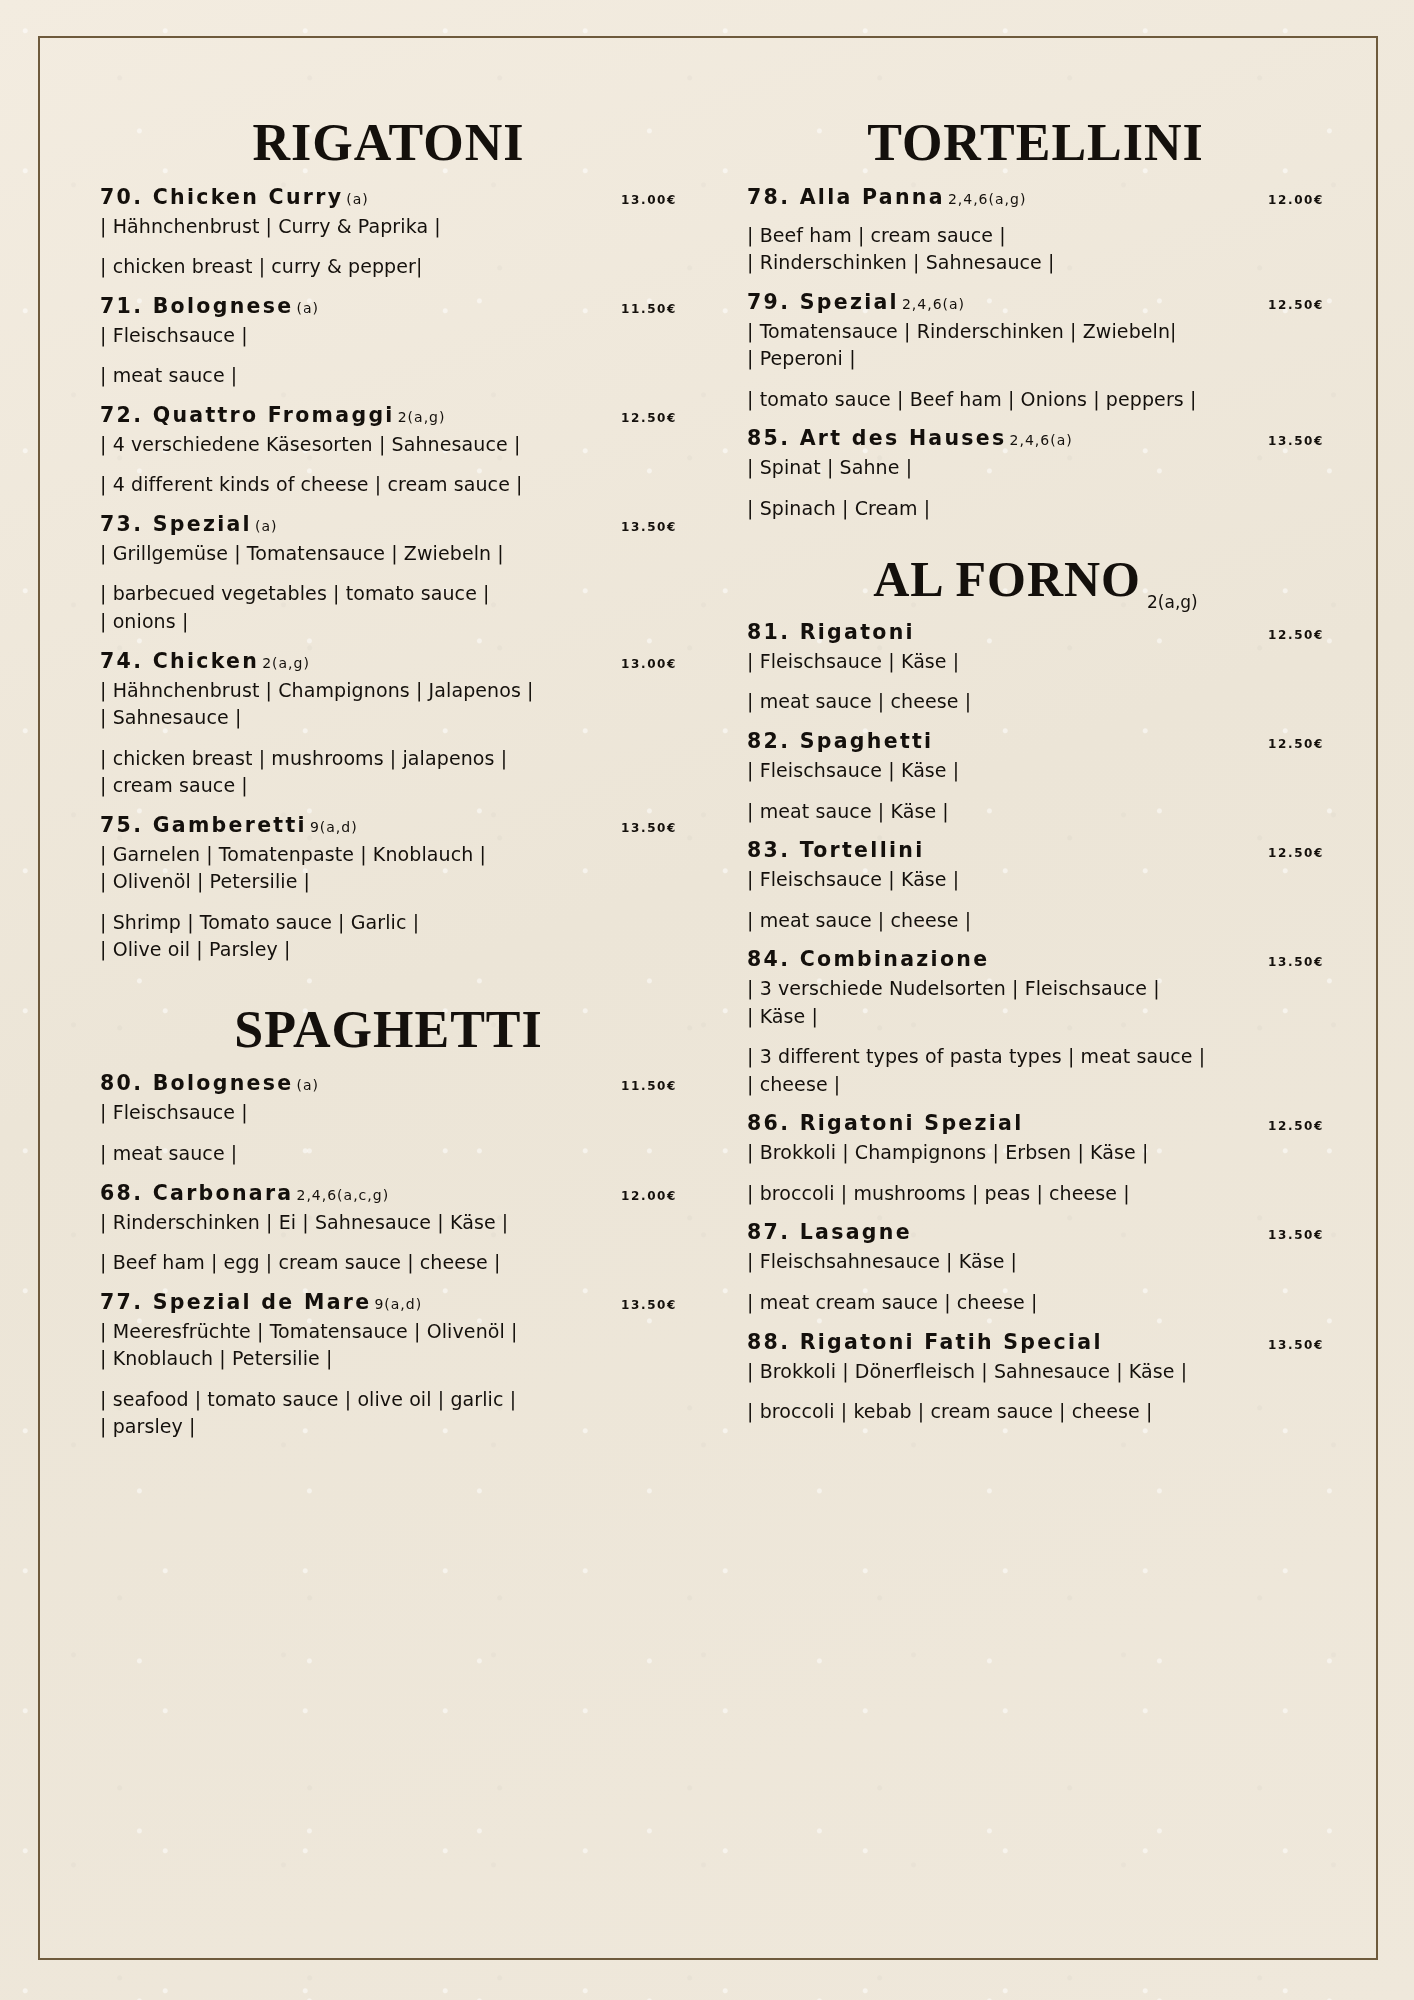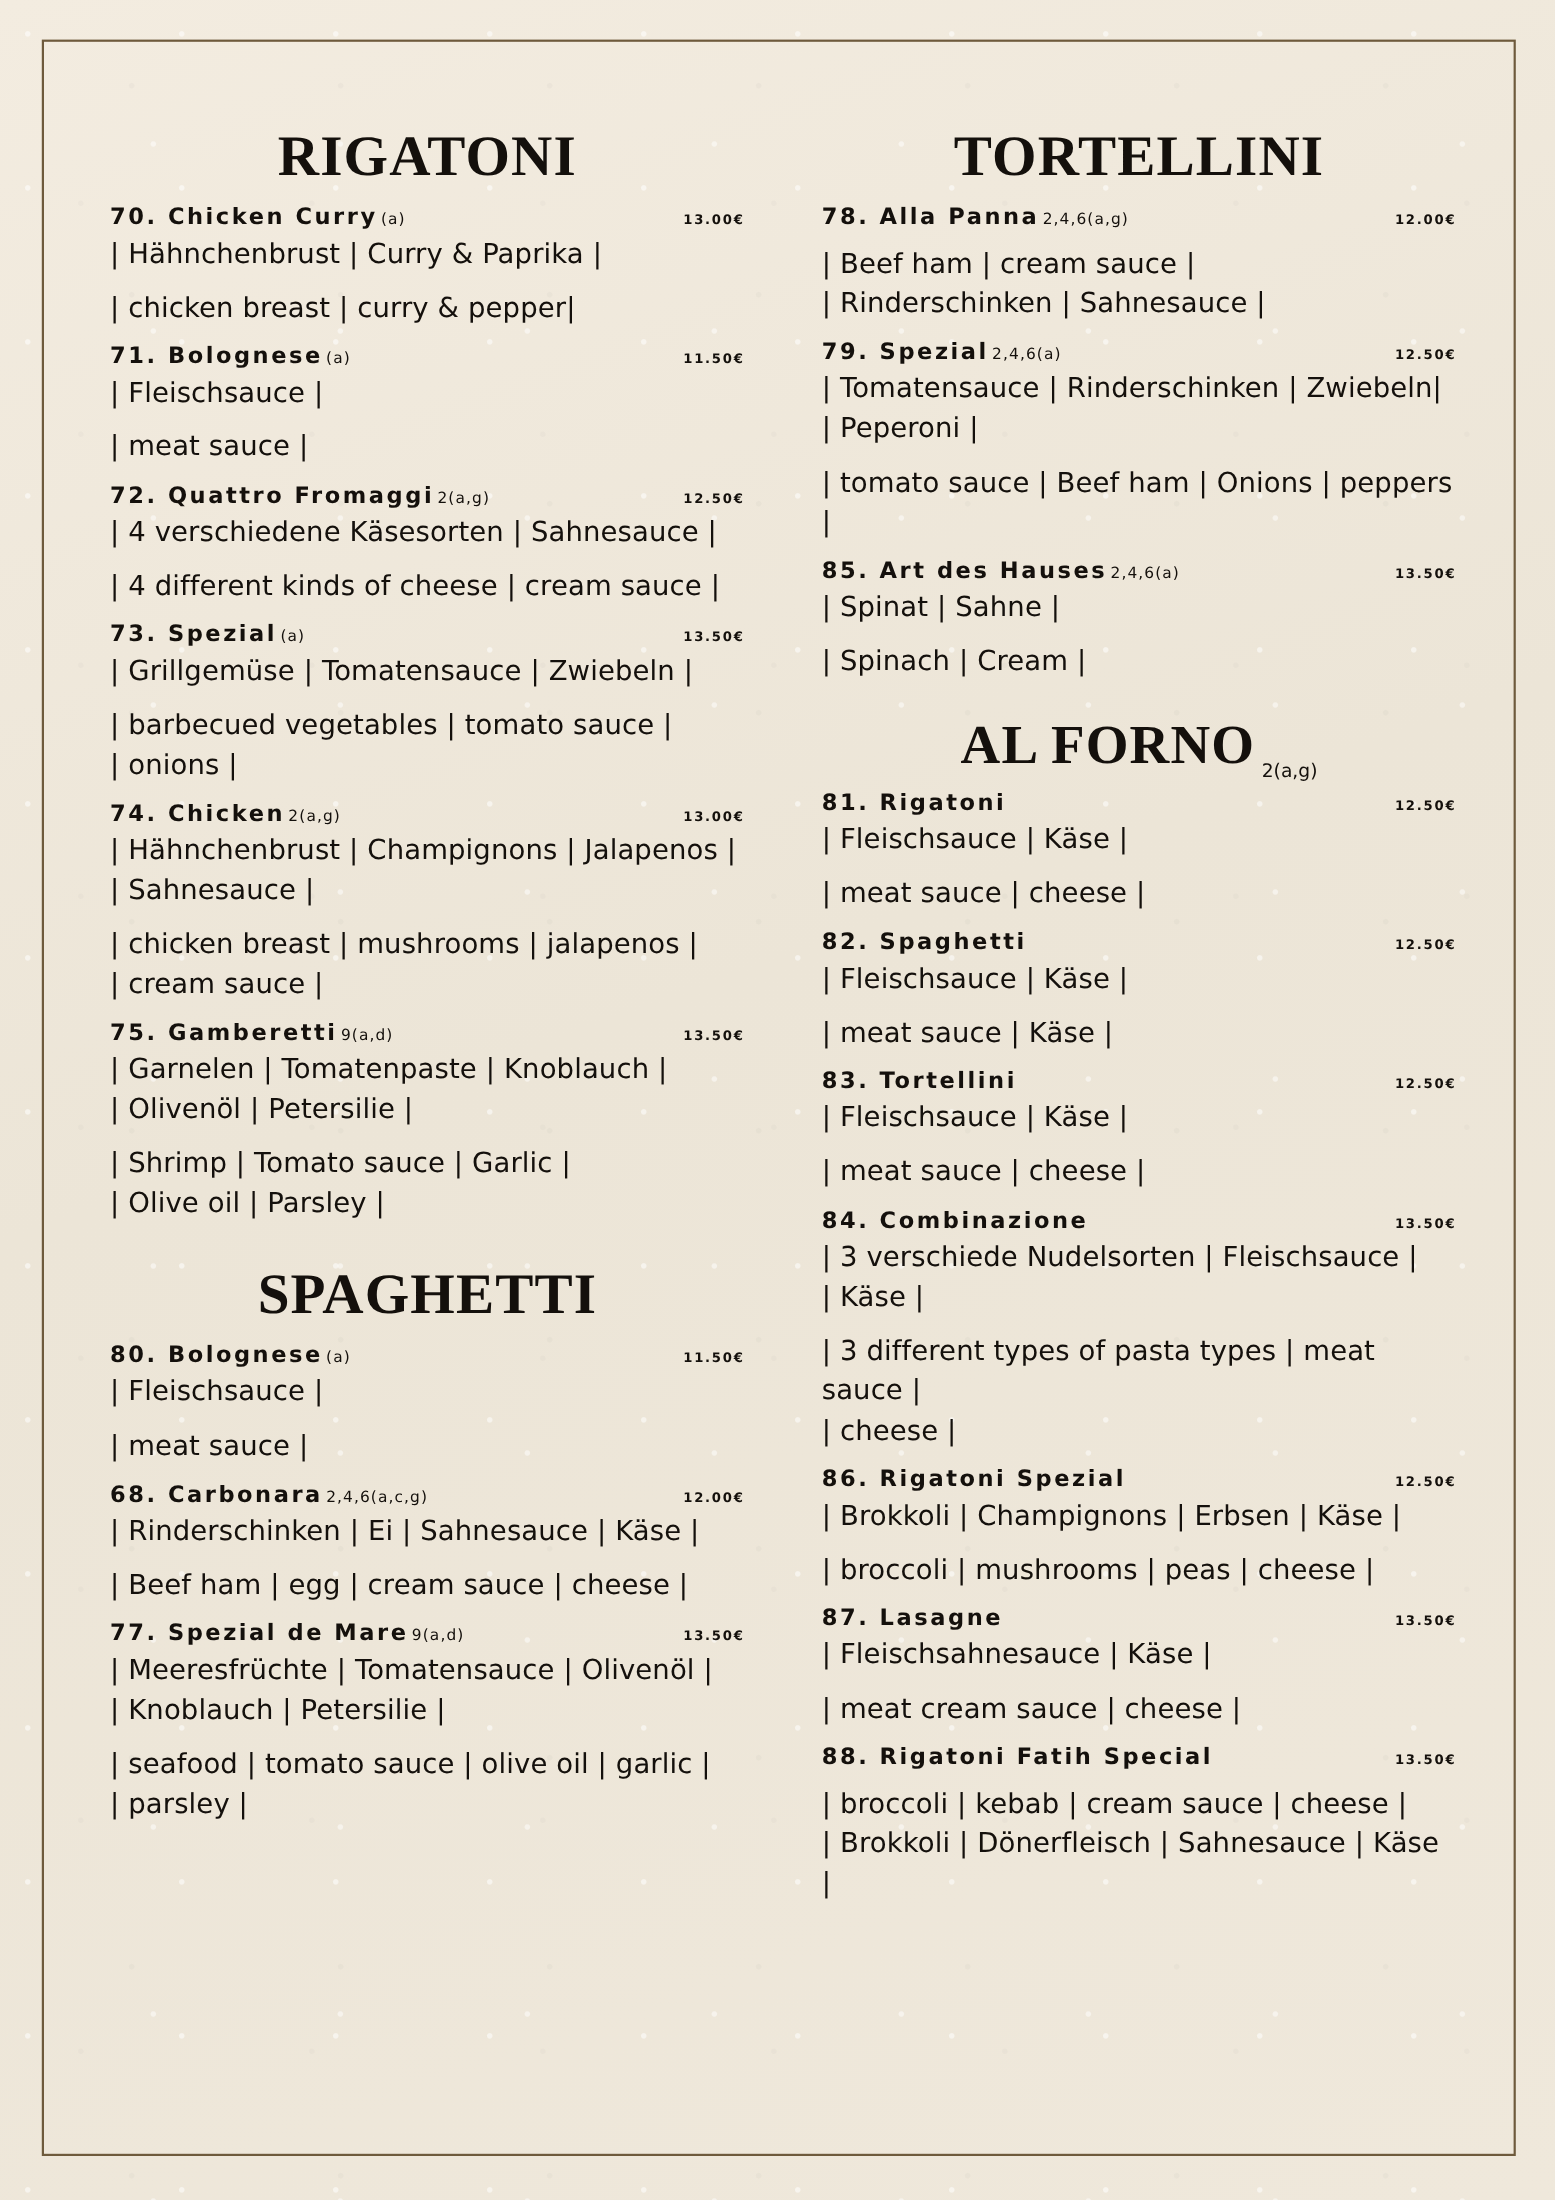--- a/index.html
+++ b/index.html
@@ -86,21 +86,21 @@
     letter-spacing:1px;
     margin-left:3px;
   }
   .item-price{
     font-weight:700;
     font-size:12px;
     letter-spacing:1.6px;
     white-space:nowrap;
   }
   .desc{
-    font-size:25px;
+    font-size:19px;
     line-height:1.45;
     letter-spacing:.1px;
     margin:0;
   }
   .desc.en{ margin-top:13px; }
 
   .spaghetti-gap{ height:26px; }
   .divider-space{ height:18px; }
 
   
@@ -358,22 +358,22 @@
             <p class="desc en">| meat cream sauce | cheese |</p>
           </div>
 
           <div class="item">
             <div class="item-head">
               <div class="item-name">
                 <span>88. Rigatoni Fatih Special</span>
               </div>
               <div class="item-price">13.50€</div>
             </div>
+            <p class="desc de">| Brokkoli | Dönerfleisch | Sahnesauce | Käse |</p>
             <p class="desc en">| broccoli | kebab | cream sauce | cheese |</p>
-            <p class="desc de">| Brokkoli | Dönerfleisch | Sahnesauce | Käse |</p>
           </div>
 
         </div>
       </div>
 
     </div>
   </div>
 </div>
 
 </body></html>

